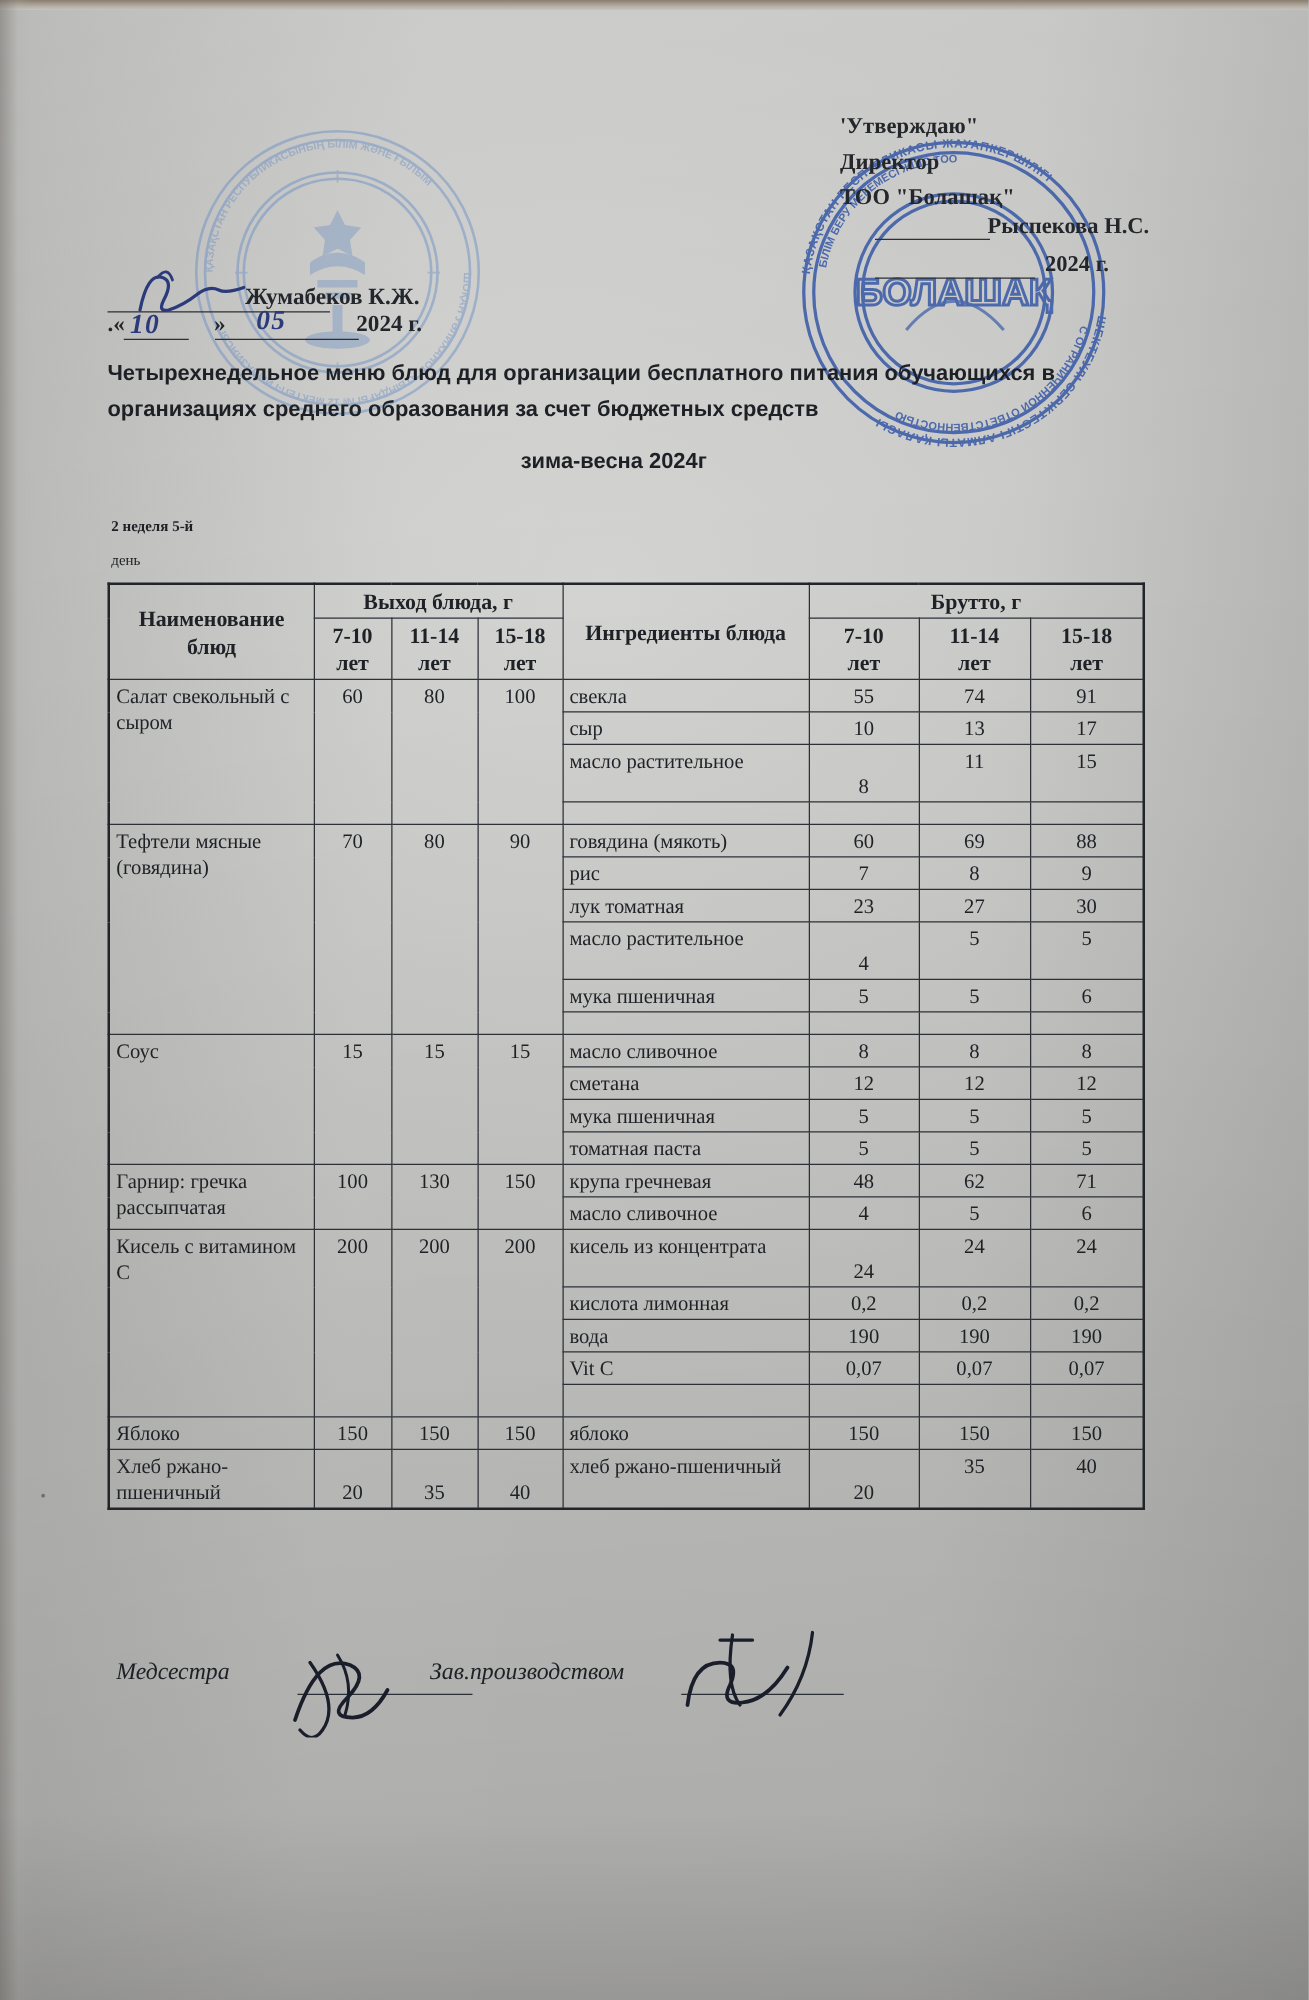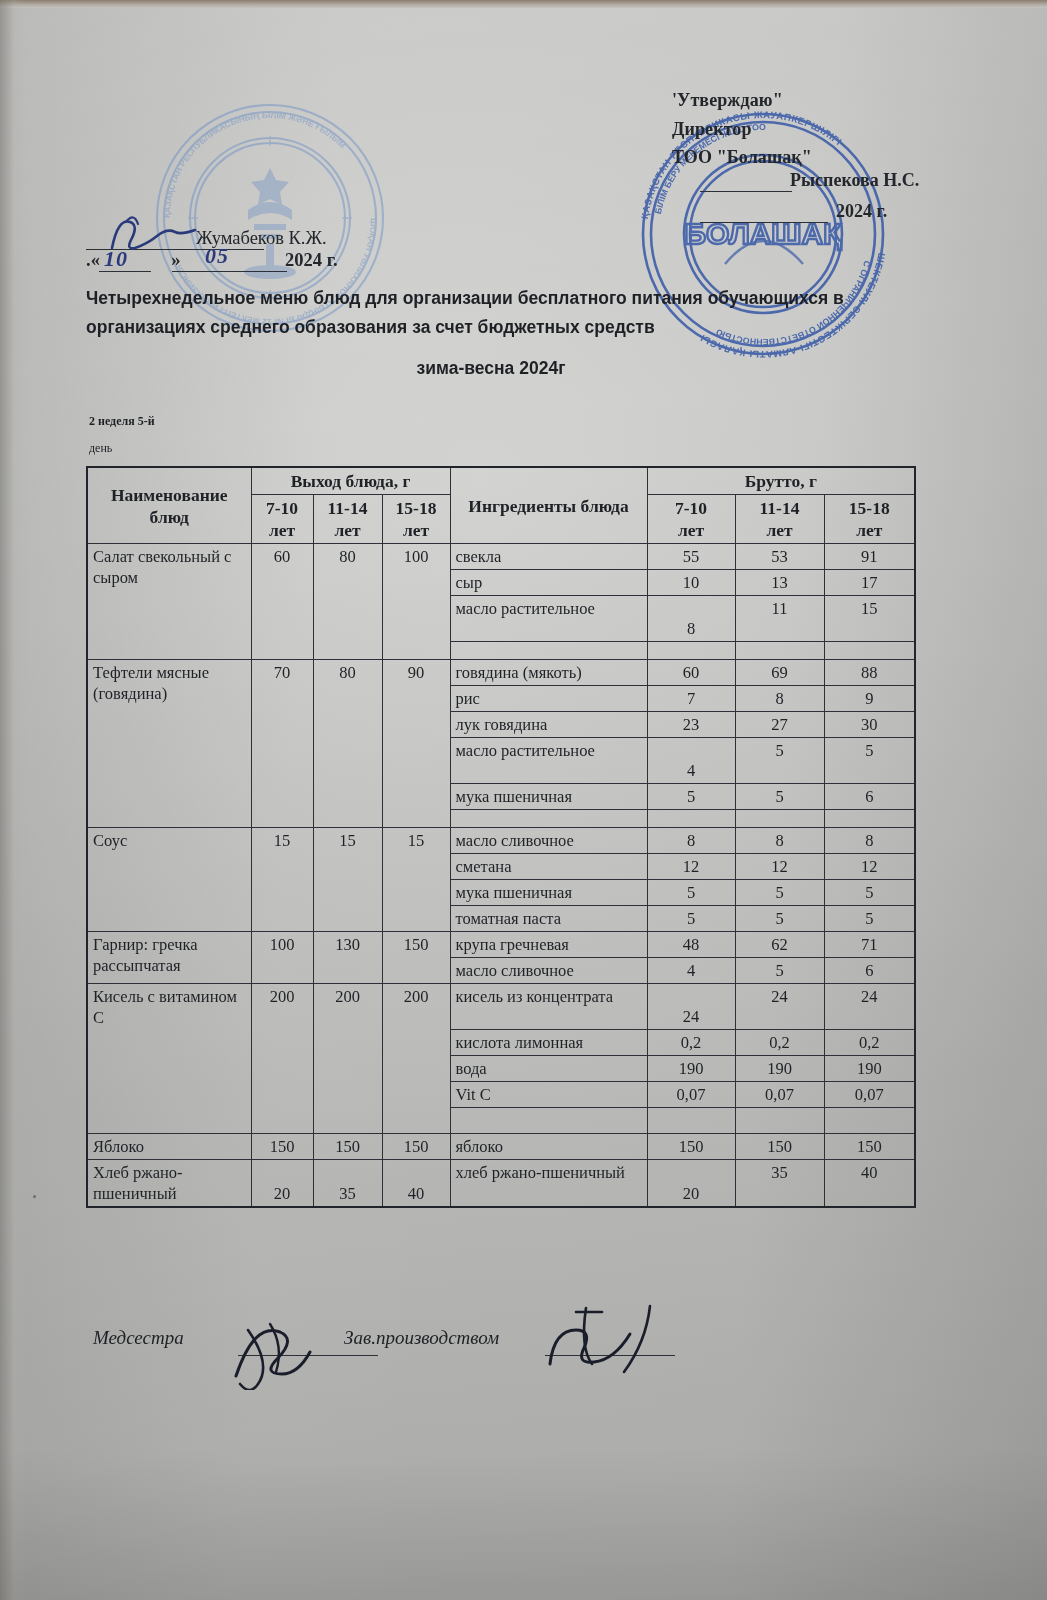--- a/index.html
+++ b/index.html
@@ -61,21 +61,21 @@
   .hand{
     position:absolute;
     font-family:"Liberation Serif", serif;
     font-style:italic;font-weight:700;
     color:#2a3a7a;
     letter-spacing:1px;
   }
   #hand-day{left:104px;top:246px;font-size:22px;}
   #hand-month{left:205px;top:243px;font-size:22px;}
 
-  #jumabekov{position:absolute;left:196px;top:228px;font-size:18.5px;font-weight:400;color:#23262b;font-family:"Liberation Serif",serif;}
+  #jumabekov{position:absolute;left:196px;top:228px;font-size:18.5px;font-weight:700;color:#23262b;font-family:"Liberation Serif",serif;}
   #left-date-row{position:absolute;left:86px;top:250px;font-size:18.5px;font-weight:700;color:#23262b;}
   #left-date-row .yr{position:absolute;left:199px;top:0;white-space:nowrap;}
 
   #ryspekova{position:absolute;left:790px;top:170px;font-size:18px;font-weight:700;color:#23262b;}
   #right-year{position:absolute;left:836px;top:201px;font-size:18px;font-weight:700;color:#23262b;}
 
   
   #title{
     position:absolute;left:86px;top:284px;width:810px;
     font-family:"Liberation Sans", sans-serif;
@@ -285,21 +285,21 @@
         </tr>
       </thead>
       <tbody id="menu-body">
           <tr>
             <td class="dish" rowspan="4">Салат свекольный с сыром</td>
             <td class="num v-top" rowspan="4">60</td>
             <td class="num v-top" rowspan="4">80</td>
             <td class="num v-top" rowspan="4">100</td>
             <td class="ing">свекла</td>
             <td class="num v-mid">55</td>
-            <td class="num v-mid">53</td>
+            <td class="num v-mid">74</td>
             <td class="num v-mid">91</td>
           </tr>
           <tr>
             <td class="ing">сыр</td>
             <td class="num v-mid">10</td>
             <td class="num v-mid">13</td>
             <td class="num v-mid">17</td>
           </tr>
           <tr style="height: 46px;">
             <td class="ing">масло растительное</td>
@@ -323,21 +323,21 @@
             <td class="num v-mid">69</td>
             <td class="num v-mid">88</td>
           </tr>
           <tr>
             <td class="ing">рис</td>
             <td class="num v-mid">7</td>
             <td class="num v-mid">8</td>
             <td class="num v-mid">9</td>
           </tr>
           <tr>
-            <td class="ing">лук говядина</td>
+            <td class="ing">лук томатная</td>
             <td class="num v-mid">23</td>
             <td class="num v-mid">27</td>
             <td class="num v-mid">30</td>
           </tr>
           <tr style="height: 46px;">
             <td class="ing">масло растительное</td>
             <td class="num v-bottom">4</td>
             <td class="num v-top">5</td>
             <td class="num v-top">5</td>
           </tr>

